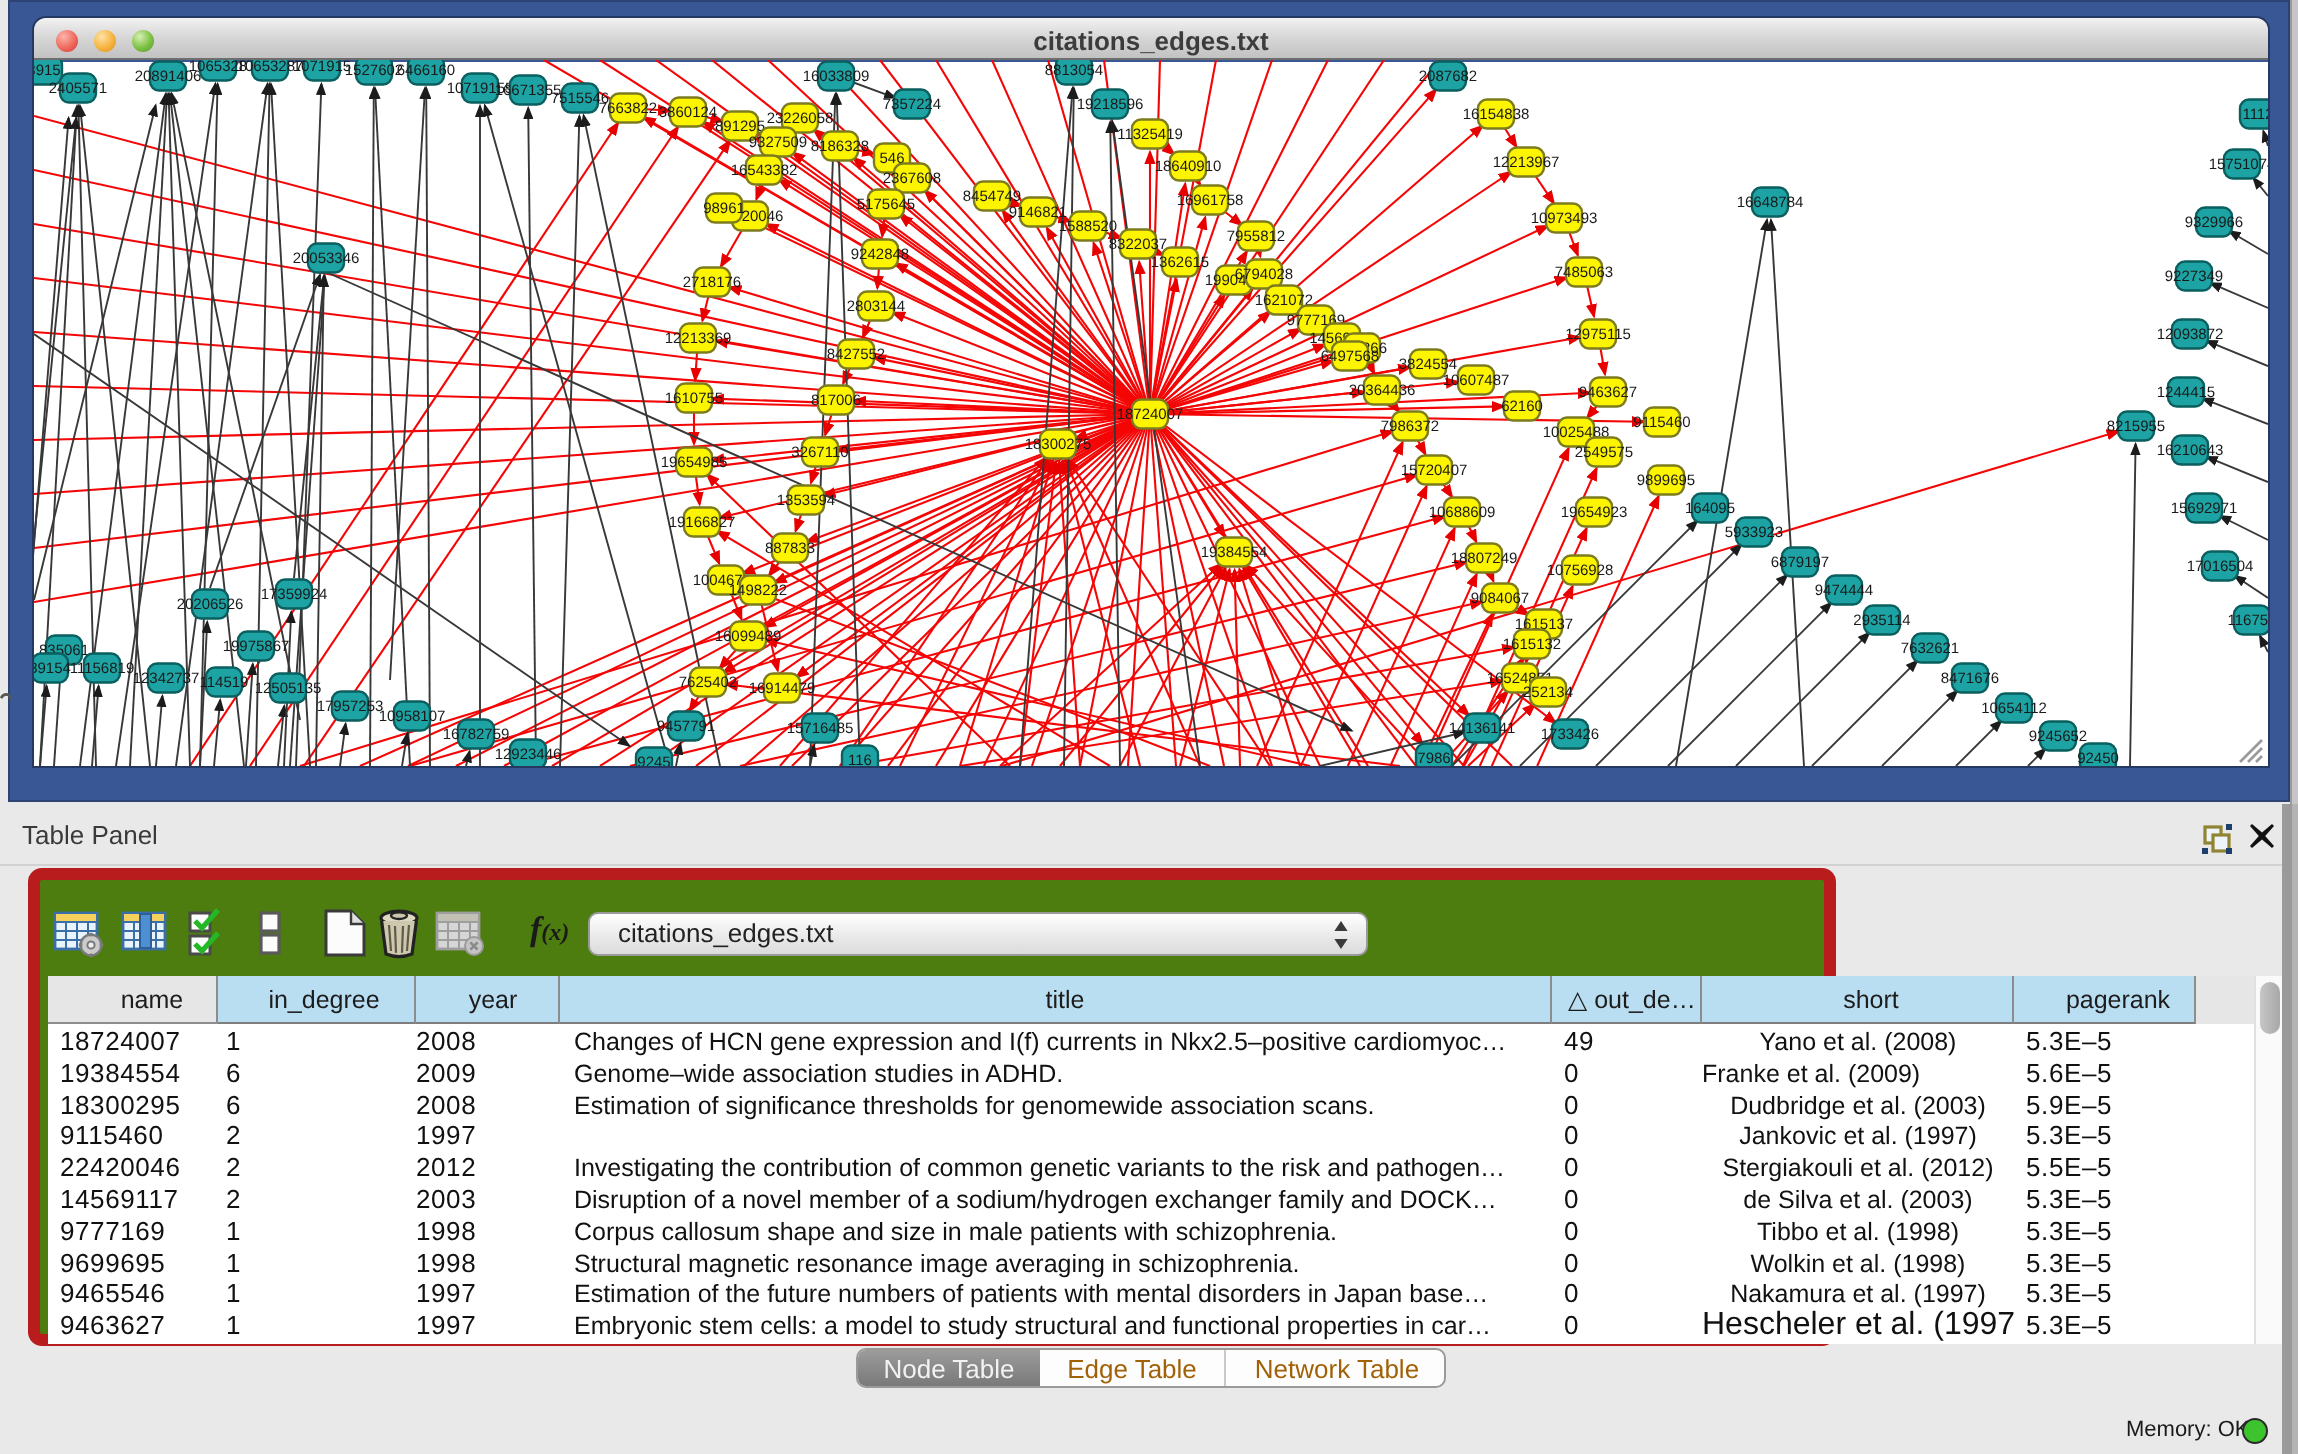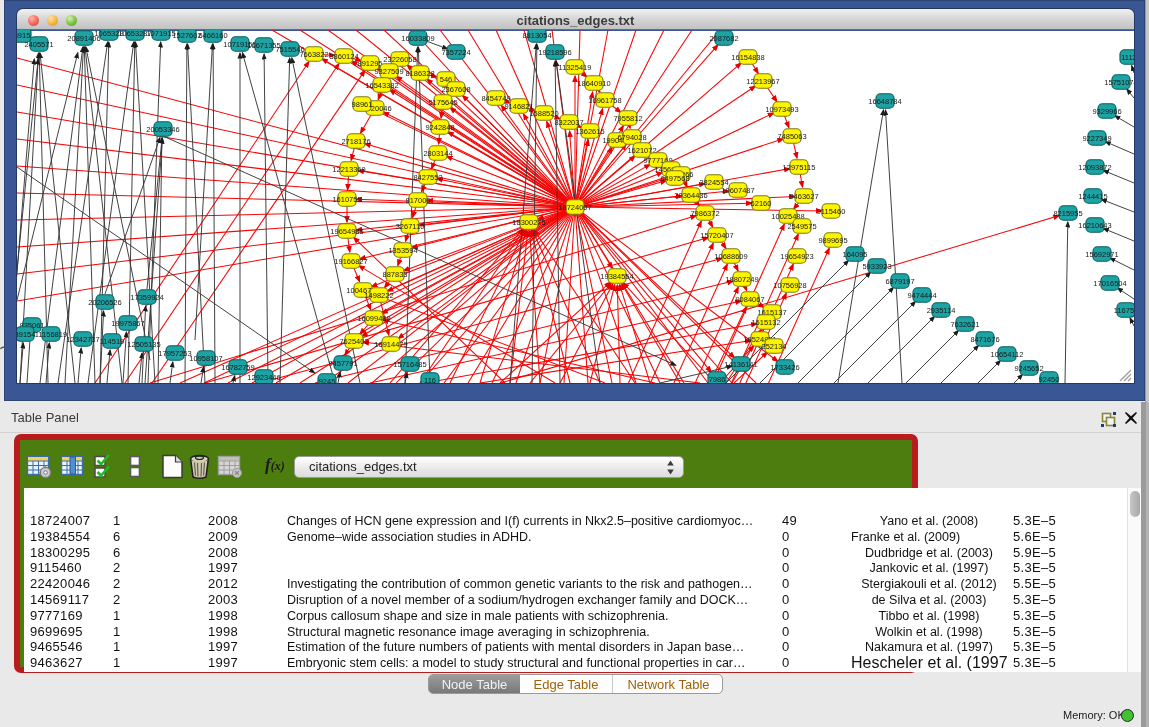--- a/index.html
+++ b/index.html
@@ -672,20 +672,29 @@
       <circle cx="20" cy="20" r="4.5" fill="#c4c4c4" stroke="#9a9a9a"></circle>
       <path d="M18.2 18.2 l3.6 3.6 M21.8 18.2 l-3.6 3.6" stroke="#8a8a8a" stroke-width="1.3"></path>
     </svg>
 <div class="abs" style="left:245px;top:15px;font-size:17px;font-style:italic;font-weight:bold;color:#1a1a1a;font-family:'Liberation Serif',serif">f<span style="font-size:12px">(x)</span></div>
   <div class="abs combo">citations_edges.txt<svg class="abs" style="right:8px;top:3px" width="9" height="15" viewBox="0 0 9 15">
         <path d="M4.5 0.5 L7.8 5.5 L1.2 5.5 z" fill="#3a3a3a"></path>
         <path d="M4.5 14.5 L7.8 9.5 L1.2 9.5 z" fill="#3a3a3a"></path>
       </svg>
   </div>
   <div class="abs table">
+    <div class="abs hrow">
+<div class="hc" style="left:0px;width:85px;padding-left:20px;background:#e6e6e6;border-right:1px solid #8d8d8d;border-bottom:1px solid #8d8d8d;">name</div>
+<div class="hc" style="left:85px;width:99px;padding-left:8px;">in_degree</div>
+<div class="hc" style="left:184px;width:72px;padding-left:6px;">year</div>
+<div class="hc" style="left:256px;width:496px;padding-left:10px;">title</div>
+<div class="hc" style="left:752px;width:75px;padding-left:8px;text-align:left;">△ out_de…</div>
+<div class="hc" style="left:827px;width:156px;padding-left:14px;">short</div>
+<div class="hc" style="left:983px;width:91px;padding-left:14px;">pagerank</div>
+</div>
 <div class="row" style="top:25px">
 <div class="cell" style="left:6px;width:78px">18724007</div>
 <div class="cell" style="left:89px;width:94px">1</div>
 <div class="cell" style="left:184px;width:71px">2008</div>
 <div class="cell" style="left:263px;width:486px;font-size:12.5px;letter-spacing:0">Changes of HCN gene expression and I(f) currents in Nkx2.5–positive cardiomyoc…</div>
 <div class="cell" style="left:758px;width:68px">49</div>
 <div class="cell" style="left:827px;width:156px;text-align:center;font-size:12.5px;letter-spacing:0">Yano et al. (2008)</div>
 <div class="cell" style="left:989px;width:84px">5.3E–5</div>
 </div>
 <div class="row" style="top:41px">
@@ -694,20 +703,21 @@
 <div class="cell" style="left:184px;width:71px">2009</div>
 <div class="cell" style="left:263px;width:486px;font-size:12.5px;letter-spacing:0">Genome–wide association studies in ADHD.</div>
 <div class="cell" style="left:758px;width:68px">0</div>
 <div class="cell" style="left:827px;width:156px;text-align:left;font-size:12.5px;letter-spacing:0">Franke et al. (2009)</div>
 <div class="cell" style="left:989px;width:84px">5.6E–5</div>
 </div>
 <div class="row" style="top:57px">
 <div class="cell" style="left:6px;width:78px">18300295</div>
 <div class="cell" style="left:89px;width:94px">6</div>
 <div class="cell" style="left:184px;width:71px">2008</div>
+<div class="cell" style="left:263px;width:486px;font-size:12.5px;letter-spacing:0">Estimation of significance thresholds for genomewide association scans.</div>
 <div class="cell" style="left:758px;width:68px">0</div>
 <div class="cell" style="left:827px;width:156px;text-align:center;font-size:12.5px;letter-spacing:0">Dudbridge et al. (2003)</div>
 <div class="cell" style="left:989px;width:84px">5.9E–5</div>
 </div>
 <div class="row" style="top:72px">
 <div class="cell" style="left:6px;width:78px">9115460</div>
 <div class="cell" style="left:89px;width:94px">2</div>
 <div class="cell" style="left:184px;width:71px">1997</div>
 <div class="cell" style="left:758px;width:68px">0</div>
 <div class="cell" style="left:827px;width:156px;text-align:center;font-size:12.5px;letter-spacing:0">Jankovic et al. (1997)</div>

